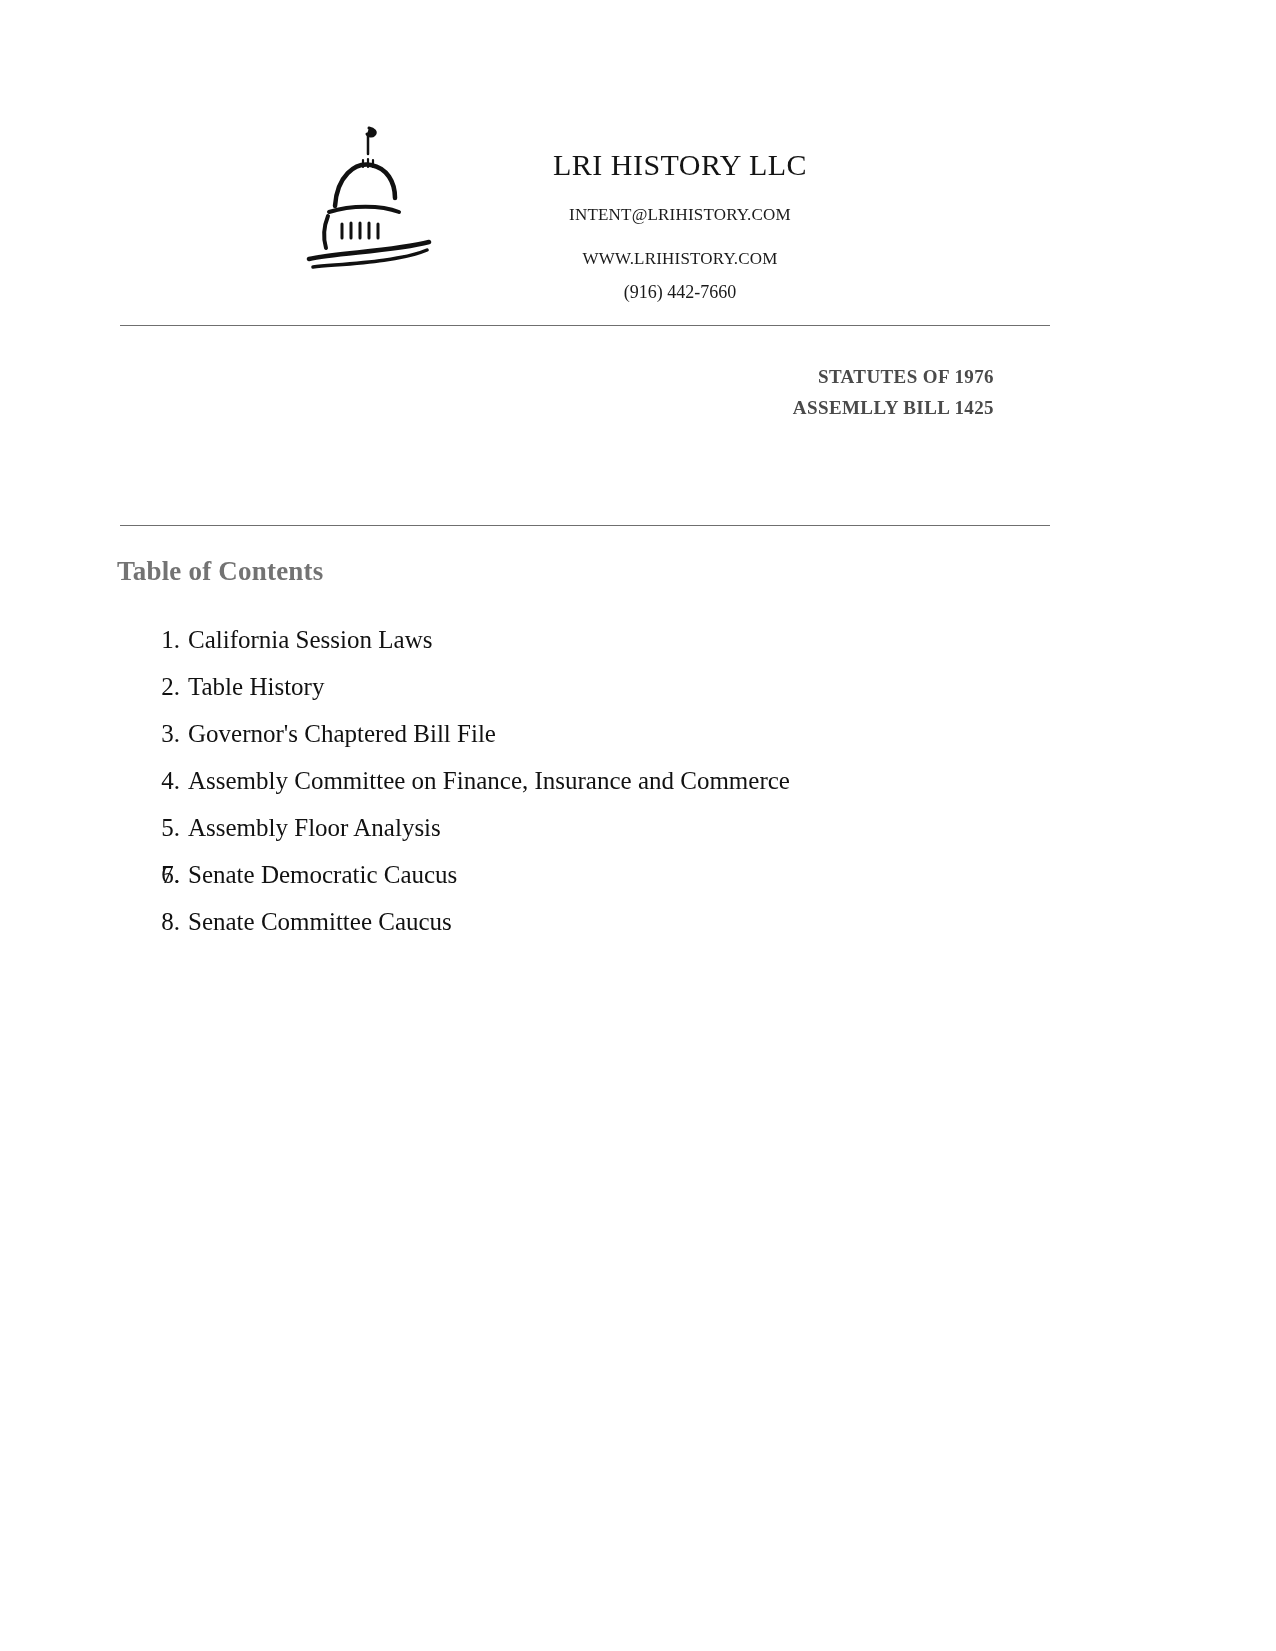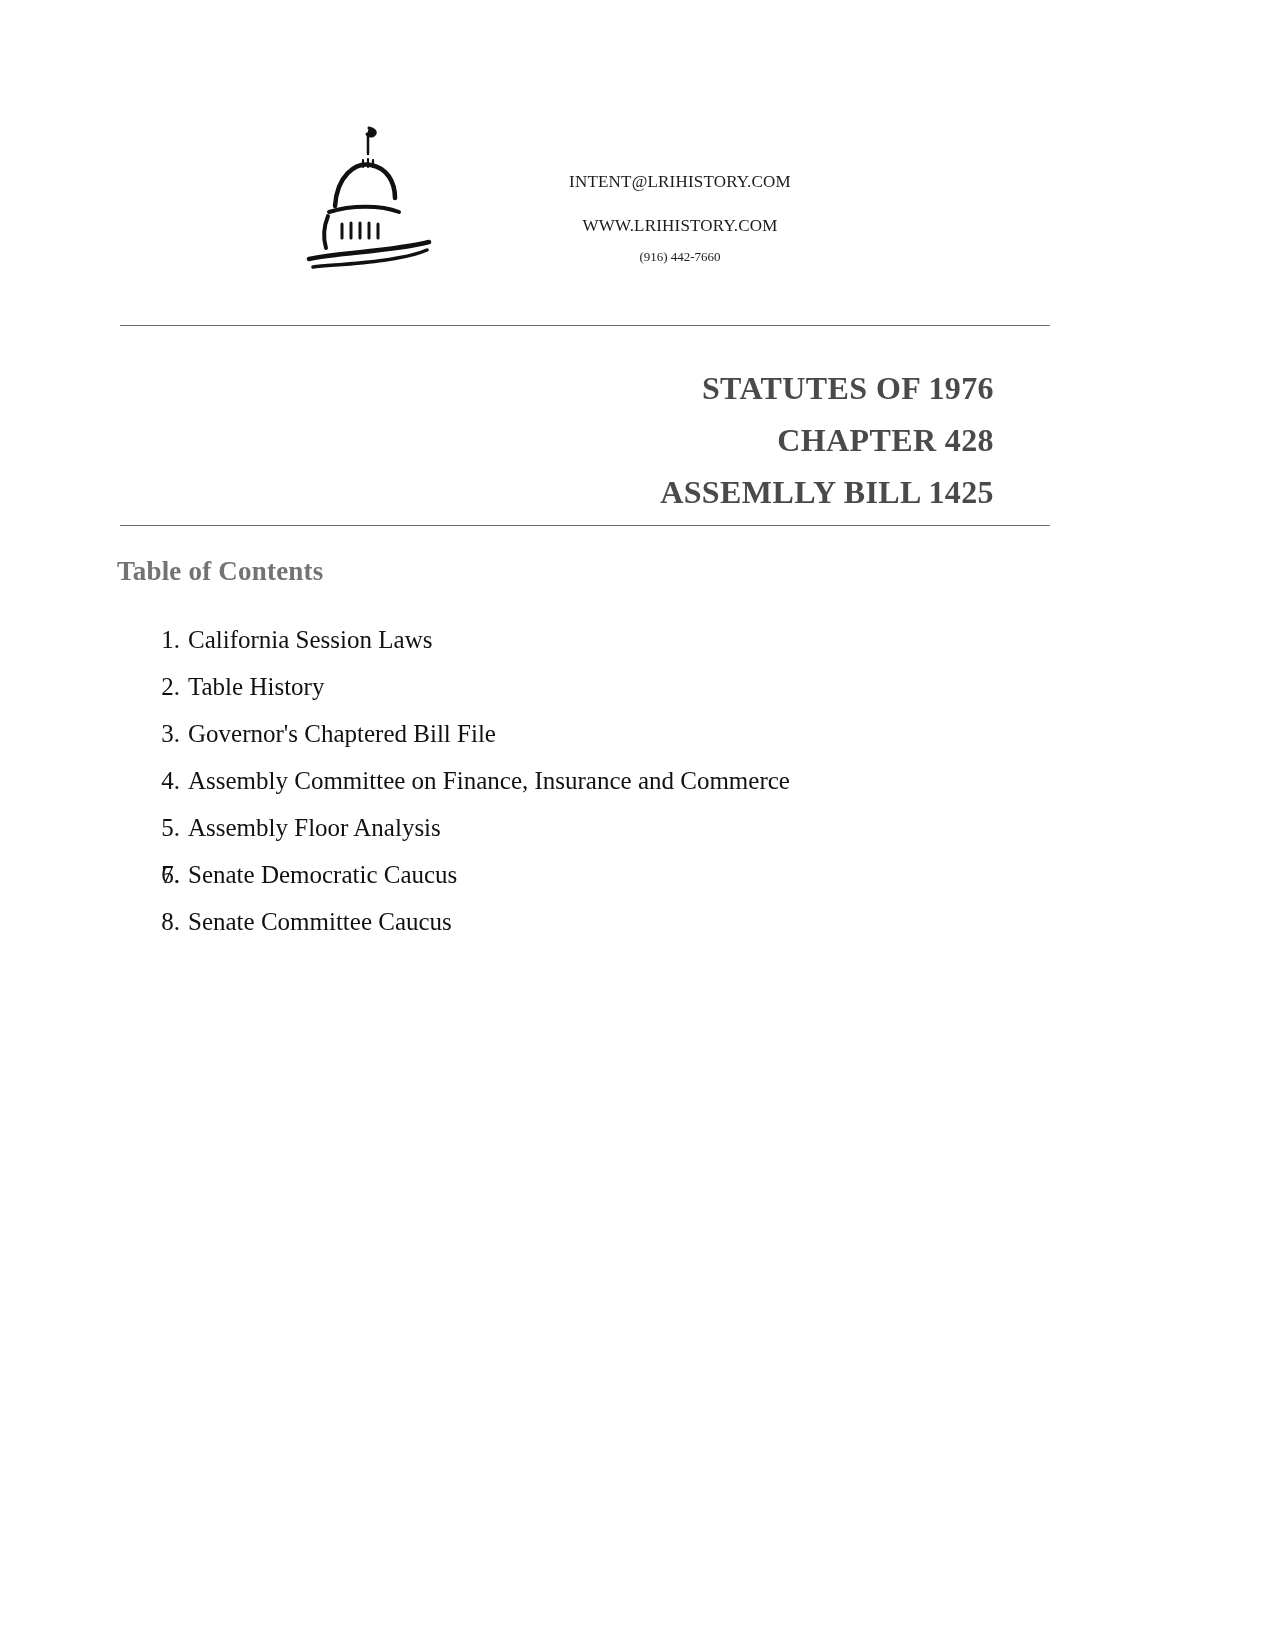--- a/index.html
+++ b/index.html
@@ -56,21 +56,21 @@
   }
   .brand-line {
     font-family: "Liberation Serif", serif;
     font-size: 17px;
     letter-spacing: 0.2px;
     color: #1a1a1a;
     margin-top: 24px;
   }
   .brand-phone {
     font-family: "Liberation Serif", serif;
-    font-size: 13px;
+    font-size: 18px;
     color: #1a1a1a;
     margin-top: 13px;
   }
 
   
   .rule {
     position: absolute;
     left: 120px;
     width: 930px;
     height: 0;
@@ -83,21 +83,21 @@
   .title-block {
     position: absolute;
     left: 120px;
     top: 362px;
     width: 874px;
     text-align: right;
   }
   .title-line {
     font-family: "Liberation Serif", serif;
     font-weight: bold;
-    font-size: 32px;
+    font-size: 19px;
     letter-spacing: 0.4px;
     color: #4a4a4a;
     line-height: 1.63;
     white-space: nowrap;
   }
 
   
   .toc-heading {
     position: absolute;
     left: 117px;
@@ -159,32 +159,32 @@
 
           <path d="M33 96 C29 106, 28 118, 31 128" stroke-width="4"></path>
 
           <path d="M14 139 C40 133, 100 131, 134 122" stroke-width="4.5"></path>
           <path d="M18 147 C46 144, 104 142, 132 130" stroke-width="3.5"></path>
         </g>
       </svg>
     </div>
 
     <div class="brand-block">
+      <div class="brand-name">LRI HISTORY LLC</div>
       <div class="brand-line">INTENT@LRIHISTORY.COM</div>
       <div class="brand-line">WWW.LRIHISTORY.COM</div>
       <div class="brand-phone">(916) 442-7660</div>
     </div>
 
   </div>
 
   <div class="rule rule-top"></div>
 
   <div class="title-block">
     <div class="title-line">STATUTES OF 1976</div>
-    <div class="title-line">CHAPTER  428</div>
     <div class="title-line">ASSEMLLY BILL 1425</div>
   </div>
 
   <div class="rule rule-bottom"></div>
 
   <div class="toc-heading">Table of Contents</div>
 
   <ol class="toc-list">
     <li class="toc-item">
       <span class="toc-num">1.</span>

